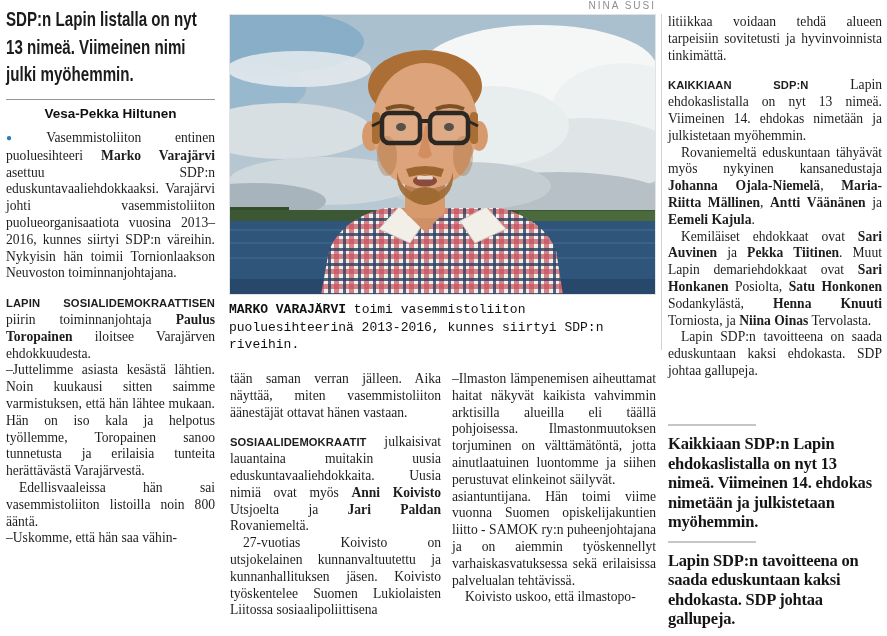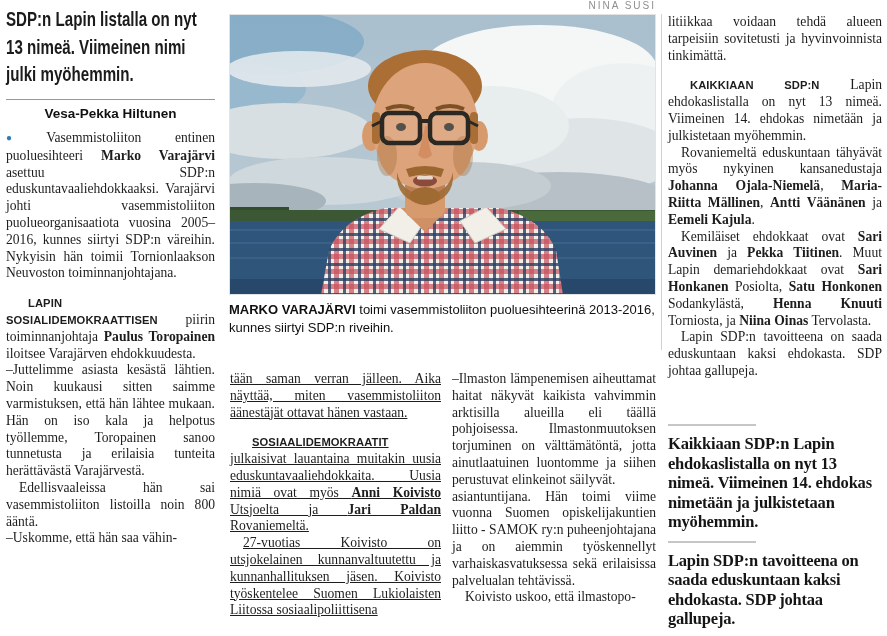--- a/index.html
+++ b/index.html
@@ -15,33 +15,33 @@
   #byline-block{left:6px;top:99px;width:209px;}
   .byline-rule{height:1px;background:#979797;margin-bottom:6px;}
   .byline{font-family:"Liberation Sans",sans-serif;font-weight:bold;font-size:13.5px;color:#111;text-align:center;}
 
   
   .bodycol{font-size:13.6px;line-height:16.8px;text-align:justify;color:#1d1d1d;}
   .bodycol p{margin:0;}
   .bodycol p.indent{text-indent:13px;}
   .bodycol p.space{margin-top:13px;}
   .seg-b{font-weight:bold;}
-  .seg-lead{font-family:"Liberation Sans",sans-serif;font-weight:bold;font-size:11.2px;letter-spacing:0.1px;margin-left:22px;}
+  .seg-lead{font-family:"Liberation Sans",sans-serif;font-weight:bold;font-size:11.2px;letter-spacing:0.1px;}
   .bullet-dot{color:#2b7db2;font-size:10px;margin-right:4px;position:relative;top:-1px;}
 
   #col1-body{left:6px;top:130px;width:209px;}
-  #col2{left:230px;top:371px;width:211px;text-decoration:underline;}
+  #col2{left:230px;top:371px;width:211px;}
   #col3{left:452px;top:371px;width:204px;}
   #col4{left:668px;top:14px;width:214px;}
 
   #photo-frame{left:229px;top:14px;width:427px;height:281px;}
   #photo-frame svg{display:block;}
   #credit{left:229px;top:0;width:427px;text-align:right;
     font-family:"Liberation Sans",sans-serif;font-size:10px;letter-spacing:2px;color:#8f8f8f;}
-  #caption{left:229px;top:301px;width:427px;font-family:Liberation Sans, sans-serif;
+  #caption{left:229px;top:301px;width:427px;font-family:Liberation Mono, monospace;
     font-size:13px;line-height:17.5px;color:#101010;}
   .cap-lead{font-weight:bold;}
 
   #vline{left:661px;top:14px;width:1px;height:336px;background:#d2d2d2;}
 
   #quotes{left:668px;top:424px;width:214px;}
   .q-rule{height:2px;background:#c6c6c6;width:88px;margin:0 0 8px 0;}
   .quote{font-weight:bold;font-size:16.5px;line-height:19.5px;color:#151515;
     margin:0 0 9px 0;letter-spacing:-0.2px;}
 </style>
@@ -134,21 +134,21 @@
     <rect x="188" y="162" width="16" height="3.5" rx="1.5" fill="#e9d9d0"></rect>
     <path d="M168,158 Q166,186 196,191 Q226,186 224,158 Q220,179 196,181 Q172,179 168,158 Z" fill="#a06a33" opacity="0.9"></path>
     <ellipse cx="196" cy="182" rx="15" ry="9" fill="#a06a33"></ellipse>
     <rect x="0.5" y="0.5" width="426" height="280" fill="none" stroke="#e3e3e3" stroke-width="1"></rect>
   </svg>
 </div>
 
 <div class="abs" id="caption"><span class="cap-lead">MARKO VARAJÄRVI</span><span> toimi vasemmistoliiton puoluesihteerinä 2013-2016, kunnes siirtyi SDP:n riveihin.</span></div>
 
 <div class="abs bodycol" id="col1-body">
-    <p><span class="bullet-dot">●</span><span>Vasemmistoliiton entinen puoluesihteeri </span><span class="seg-b">Marko Varajärvi</span><span> asettuu SDP:n eduskuntavaaliehdokkaaksi. Varajärvi johti vasemmistoliiton puolueorganisaatiota vuosina 2005–2016, kunnes siirtyi SDP:n väreihin. Nykyisin hän toimii Tornionlaakson Neuvoston toiminnanjohtajana.</span></p>
+    <p><span class="bullet-dot">●</span><span>Vasemmistoliiton entinen puoluesihteeri </span><span class="seg-b">Marko Varajärvi</span><span> asettuu SDP:n eduskuntavaaliehdokkaaksi. Varajärvi johti vasemmistoliiton puolueorganisaatiota vuosina 2013–2016, kunnes siirtyi SDP:n väreihin. Nykyisin hän toimii Tornionlaakson Neuvoston toiminnanjohtajana.</span></p>
     <p class="space"><span class="seg-lead">LAPIN SOSIALIDEMOKRAATTISEN</span><span> piirin toiminnanjohtaja </span><span class="seg-b">Paulus Toropainen</span><span> iloitsee Varajärven ehdokkuudesta.</span></p>
     <p><span>–Juttelimme asiasta kesästä lähtien. Noin kuukausi sitten saimme varmistuksen, että hän lähtee mukaan. Hän on iso kala ja helpotus työllemme, Toropainen sanoo tunnetusta ja erilaisia tunteita herättävästä Varajärvestä.</span></p>
     <p class="indent"><span>Edellisvaaleissa hän sai vasemmistoliiton listoilla noin 800 ääntä.</span></p>
     <p><span>–Uskomme, että hän saa vähin-</span></p>
   </div>
 <div class="abs bodycol" id="col2">
     <p><span>tään saman verran jälleen. Aika näyttää, miten vasemmistoliiton äänestäjät ottavat hänen vastaan.</span></p>
     <p class="space"><span class="seg-lead">SOSIAALIDEMOKRAATIT</span><span> julkaisivat lauantaina muitakin uusia eduskuntavaaliehdokkaita. Uusia nimiä ovat myös </span><span class="seg-b">Anni Koivisto</span><span> Utsjoelta ja </span><span class="seg-b">Jari Paldan</span><span> Rovaniemeltä.</span></p>
     <p class="indent"><span>27-vuotias Koivisto on utsjokelainen kunnanvaltuutettu ja kunnanhallituksen jäsen. Koivisto työskentelee Suomen Lukiolaisten Liitossa sosiaalipoliittisena</span></p>
   </div>

